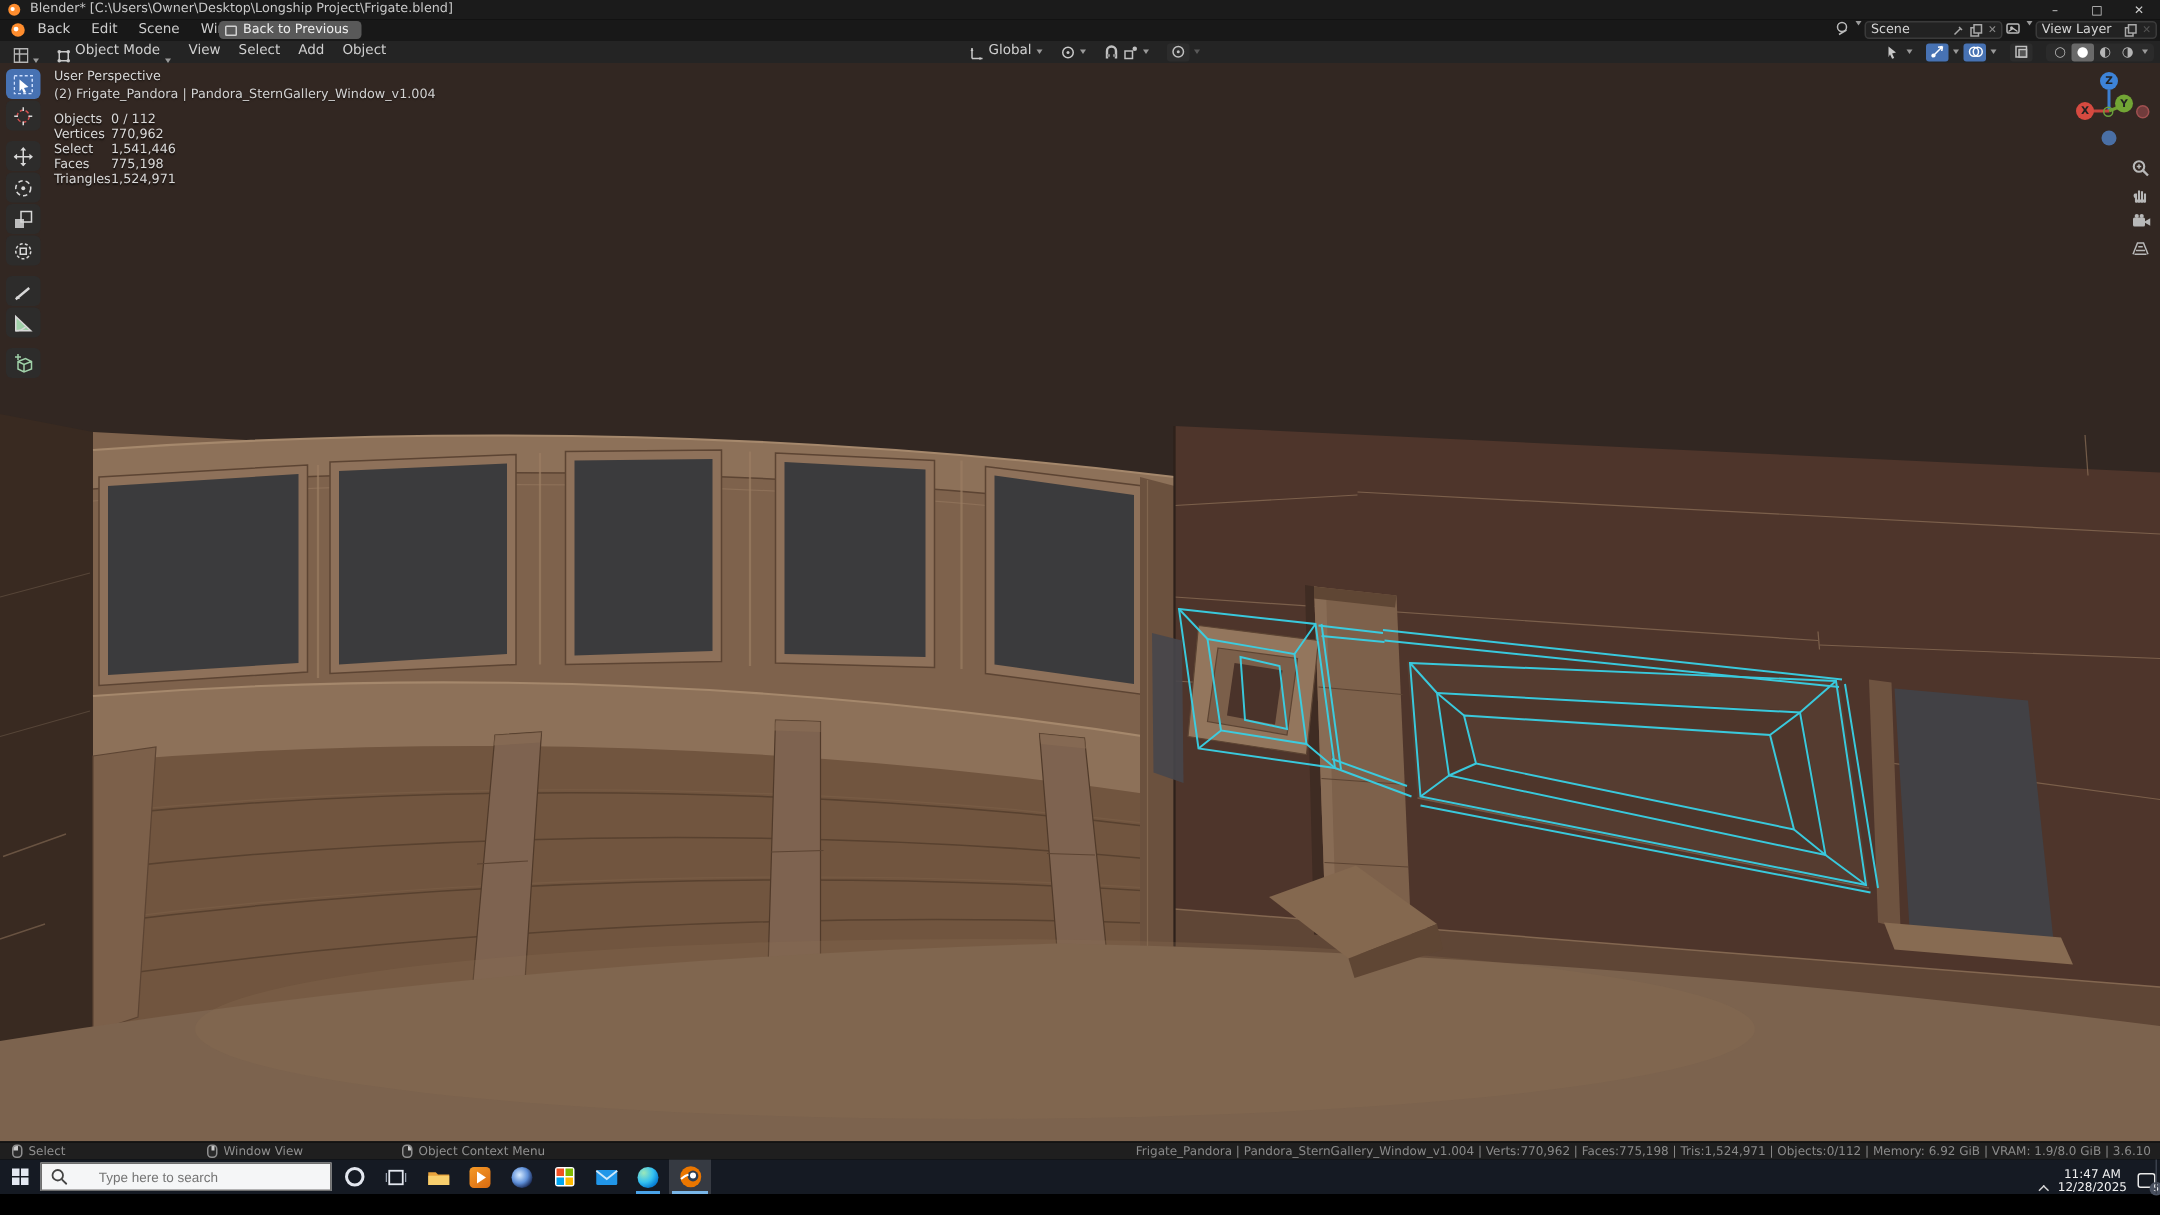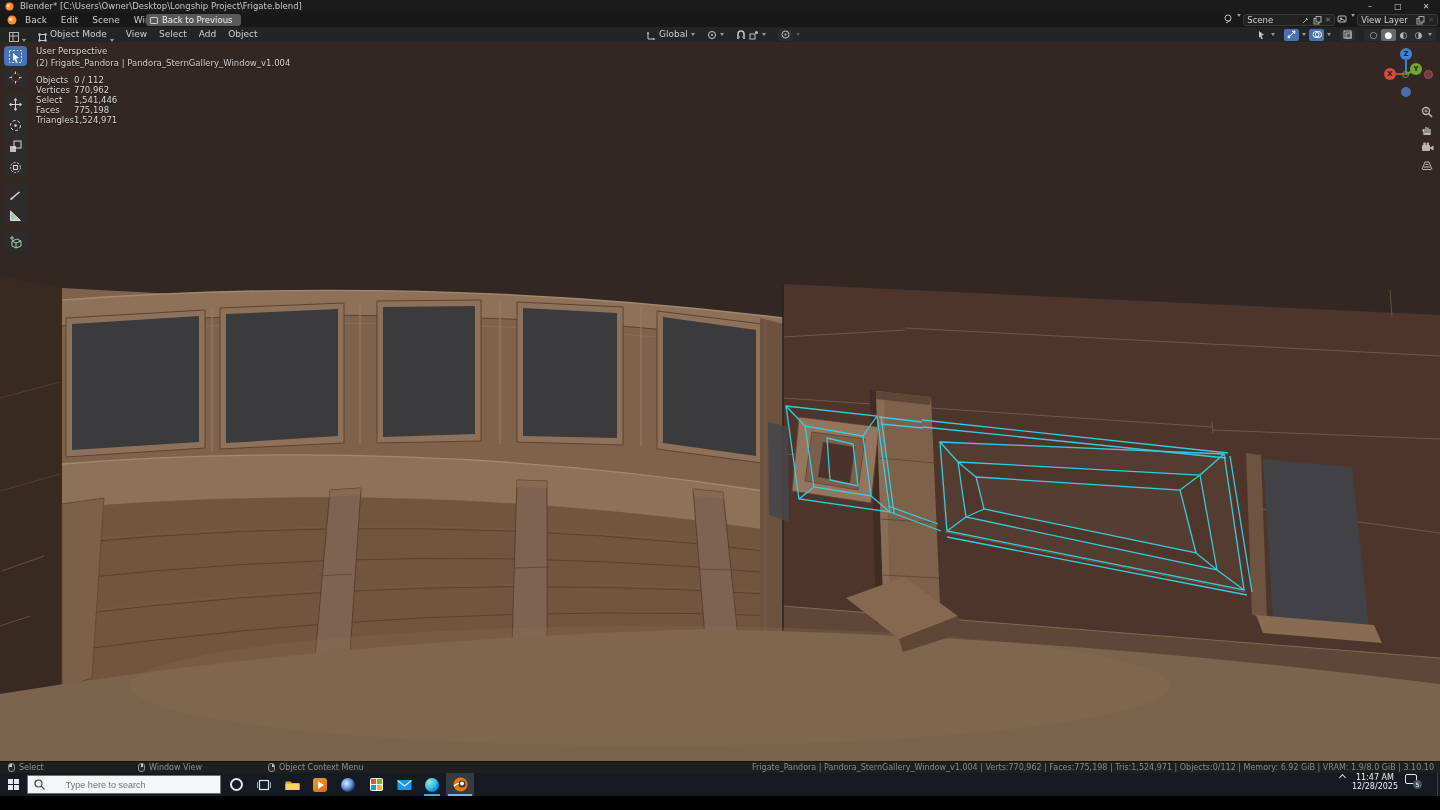--- a/index.html
+++ b/index.html
@@ -110,21 +110,21 @@
   .tb-search input { border:none; outline:none; background:transparent; font-size:9px;
                      color:#333; width:150px; font-family:"Liberation Sans",sans-serif;margin-left:15px; }
   .tb-apps { position:absolute; left:222px; top:0; display:flex; }
   .tb-app { width:28px; height:23px; display:flex; align-items:center; justify-content:center;
             position:relative; }
   .tb-app.running::after { content:""; position:absolute; bottom:0; left:6px; width:16px;
             height:2px; background:#4aa3e8; }
   .tb-app.active { background:rgba(255,255,255,.14); }
   .tb-app.active::after { content:""; position:absolute; bottom:0; left:2px; width:24px;
             height:2px; background:#79b6e8; }
-  .tray { position:absolute; right:20px; top:0; height:23px; display:flex; align-items:flex-start; gap:7px; }
+  .tray { position:absolute; right:0; top:0; height:23px; display:flex; align-items:flex-end; gap:7px; }
   .chev { width:5px; height:5px; border-left:1.5px solid #d6d6d6; border-top:1.5px solid #d6d6d6;
           transform:rotate(45deg); margin-top:2px; }
   .clock { font-size:8px; line-height:9px; text-align:center; color:#f0f0f0; }
   .notif { position:relative; width:15px; height:15px; }
   .notif .bubble { position:absolute; left:0; top:1px; width:12px; height:10px;
                    border:1.5px solid #e9e9e9; border-radius:2px; }
   .notif .badge { position:absolute; right:-2px; bottom:-1px; width:9px; height:9px; border-radius:50%;
                   background:#4a5160; color:#fff; font-size:6px; line-height:9px; text-align:center; }
   .show-desktop { position:absolute; right:0; top:0; width:3px; height:23px;
                   border-left:1px solid #3a404c; }
@@ -587,21 +587,21 @@
           <i></i>
         </span>
       <span>Window View</span>
     </div>
     <div class="hint" style="left:268px">
       <span class="mouse r">
           <i></i>
         </span>
       <span>Object Context Menu</span>
     </div>
-    <div class="sb-info">Frigate_Pandora | Pandora_SternGallery_Window_v1.004 | Verts:770,962 | Faces:775,198 | Tris:1,524,971 | Objects:0/112 | Memory: 6.92 GiB | VRAM: 1.9/8.0 GiB | 3.10.10</div>
+    <div class="sb-info">Frigate_Pandora | Pandora_SternGallery_Window_v1.004 | Verts:770,962 | Faces:775,198 | Tris:1,524,971 | Objects:0/112 | Memory: 6.92 GiB | VRAM: 1.9/8.0 GiB | 3.6.10</div>
   </div>
 
   <div class="taskbar">
     <div class="tb-start">
       <span class="winlogo">
           <i></i>
           <i></i>
           <i></i>
           <i></i>
         </span>

